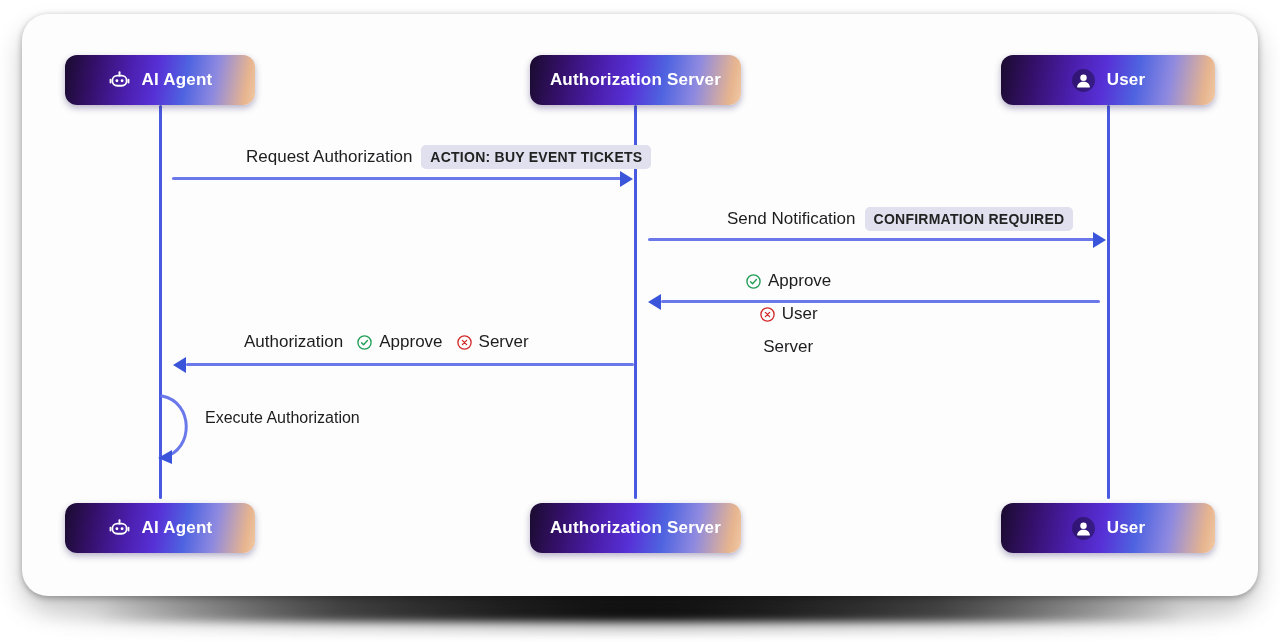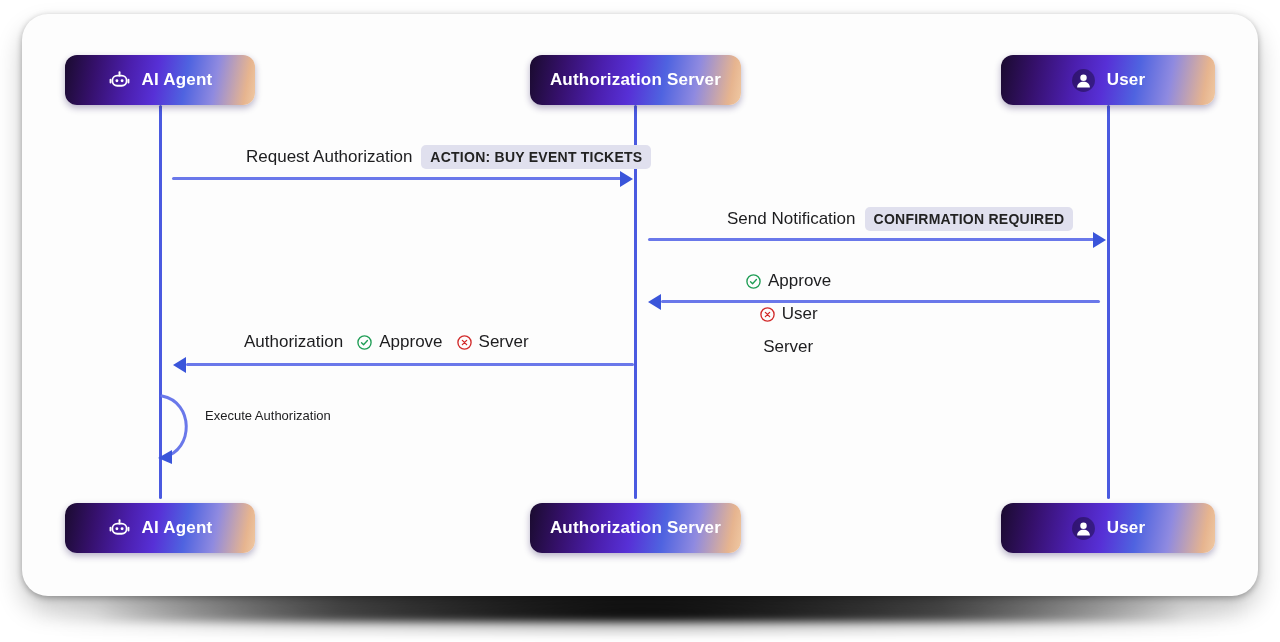--- a/index.html
+++ b/index.html
@@ -62,21 +62,21 @@
   }
   .status-item{display:inline-flex;align-items:center;gap:6px;}
 
   .arrow-line{position:absolute;height:3px;background:#6a78ea;border-radius:2px;}
   .head{position:absolute;width:0;height:0;}
   .head.right{border-top:8px solid transparent;border-bottom:8px solid transparent;border-left:13px solid #3a55da;}
   .head.left{border-top:8px solid transparent;border-bottom:8px solid transparent;border-right:13px solid #3a55da;}
 
   .selfloop{position:absolute;}
   .loop-label{
-    position:absolute;font-size:13px;color:#1d1d1f;
+    position:absolute;font-size:16px;color:#1d1d1f;
     text-align:center;line-height:1.38;white-space:nowrap;
   }
 </style>
 </head>
 <body>
 
 <div id="stage">
 
   <div class="shadow-grain"></div>
   <div class="card"></div>

